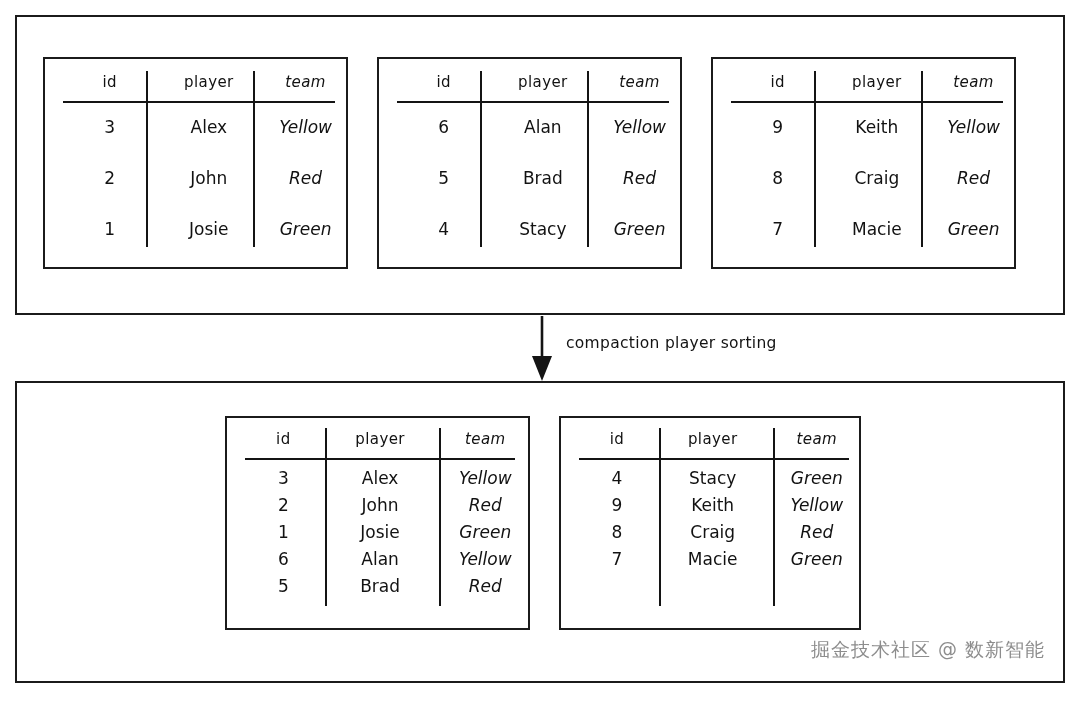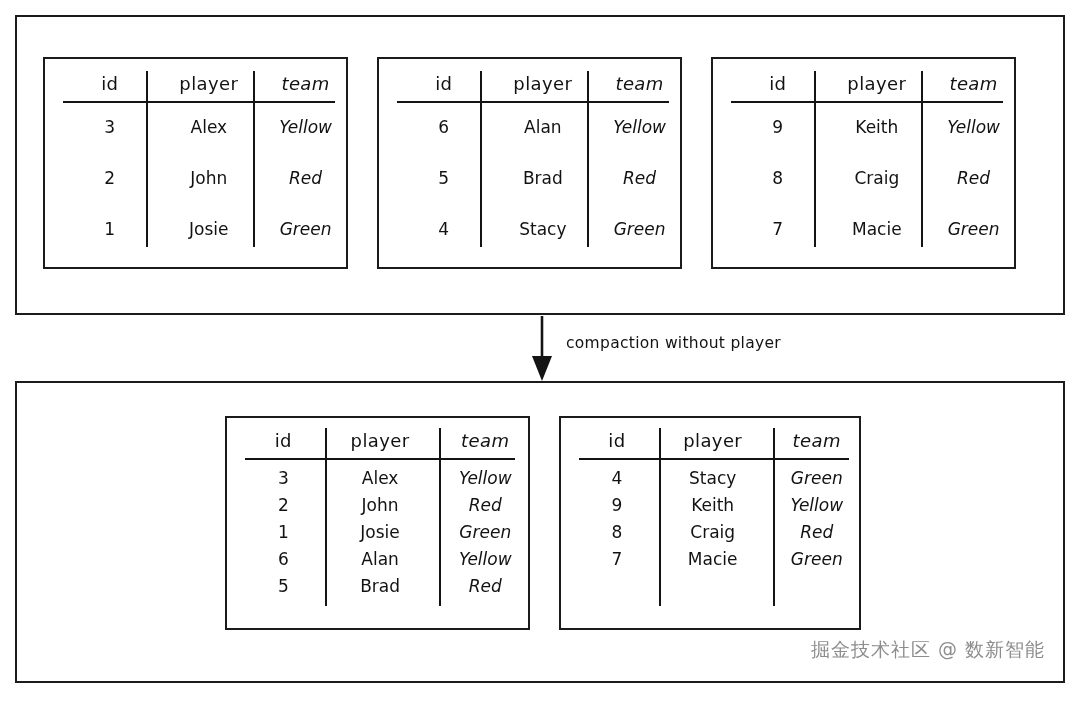--- a/index.html
+++ b/index.html
@@ -86,21 +86,21 @@
     position: absolute;
     width: 0;
     border-left: 2.5px solid #141414;
   }
 
   .cell-id      { width: 102px; }
   .cell-player  { width: 110px; }
   .cell-team    { width: 95px; font-style: italic; }
 
   .hdr-text {
-    font-size: 18px;
+    font-size: 15px;
     letter-spacing: 0.4px;
   }
   .body-text {
     font-size: 17px;
   }
 
   
   .rowline {
     position: absolute;
     left: 0;
@@ -226,21 +226,21 @@
             </div>
           </div>
         </div>
       </div>
   </div>
 
   <svg class="arrow-wrap" viewBox="0 0 1080 701" width="1080" height="701" xmlns="http://www.w3.org/2000/svg">
     <line x1="542" y1="316" x2="542" y2="364" stroke="#141414" stroke-width="2.6"></line>
     <polygon points="542,381 532,356 552,356" fill="#141414"></polygon>
   </svg>
-  <div class="arrow-label">compaction without player</div>
+  <div class="arrow-label">compaction player sorting</div>
 
   <div class="stage stage-bottom">
     <div id="bottom-tables-host">
         <div class="table-card" style="left: 208px; top: 33px; width: 305px; height: 214px;">
           <div class="tbl">
             <div class="hdr" style="top: 12px; left: 18px; width: 287px;">
               <div class="cell hdr-text cell-id" style="width: 82px;">id</div>
               <div class="cell hdr-text cell-player" style="width: 125px;">player</div>
               <div class="cell hdr-text cell-team" style="width: 100px;">team</div>
             </div>

